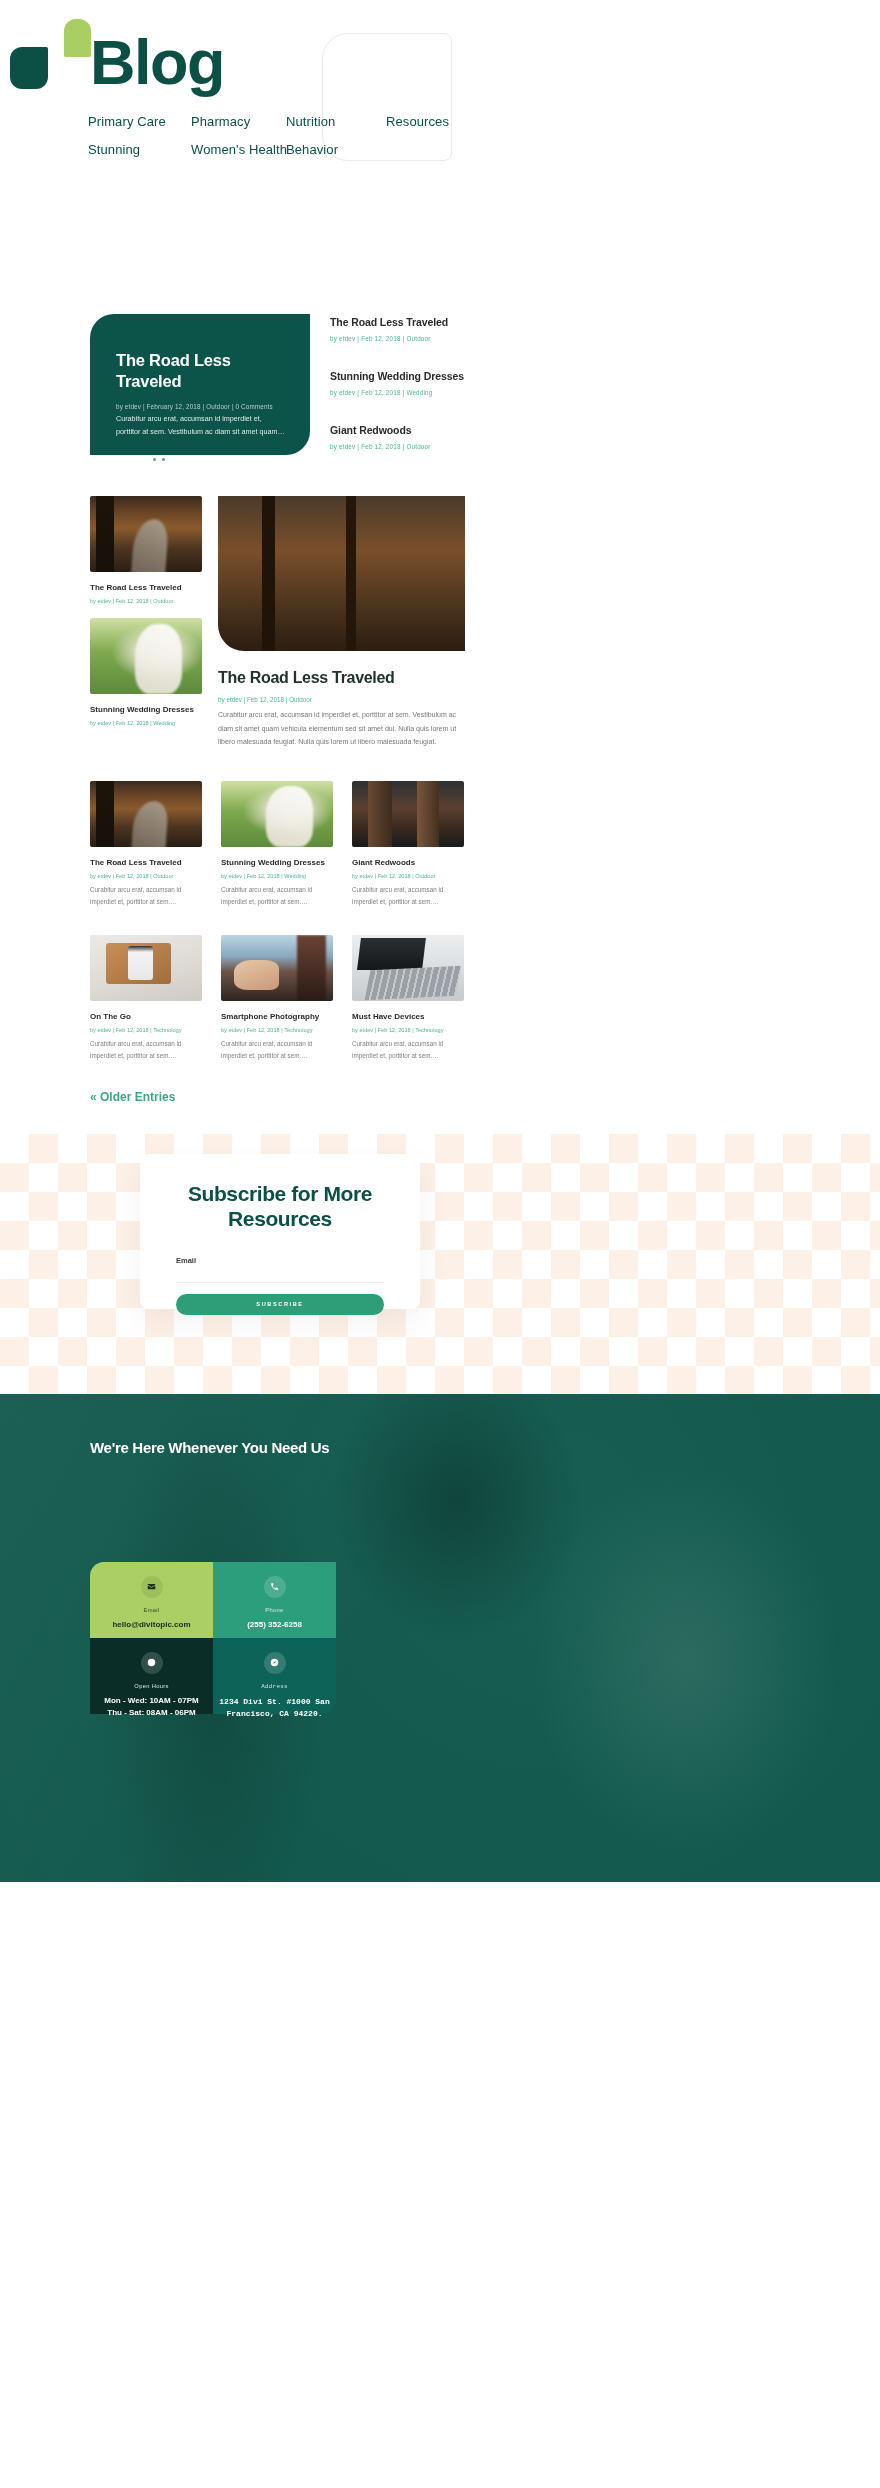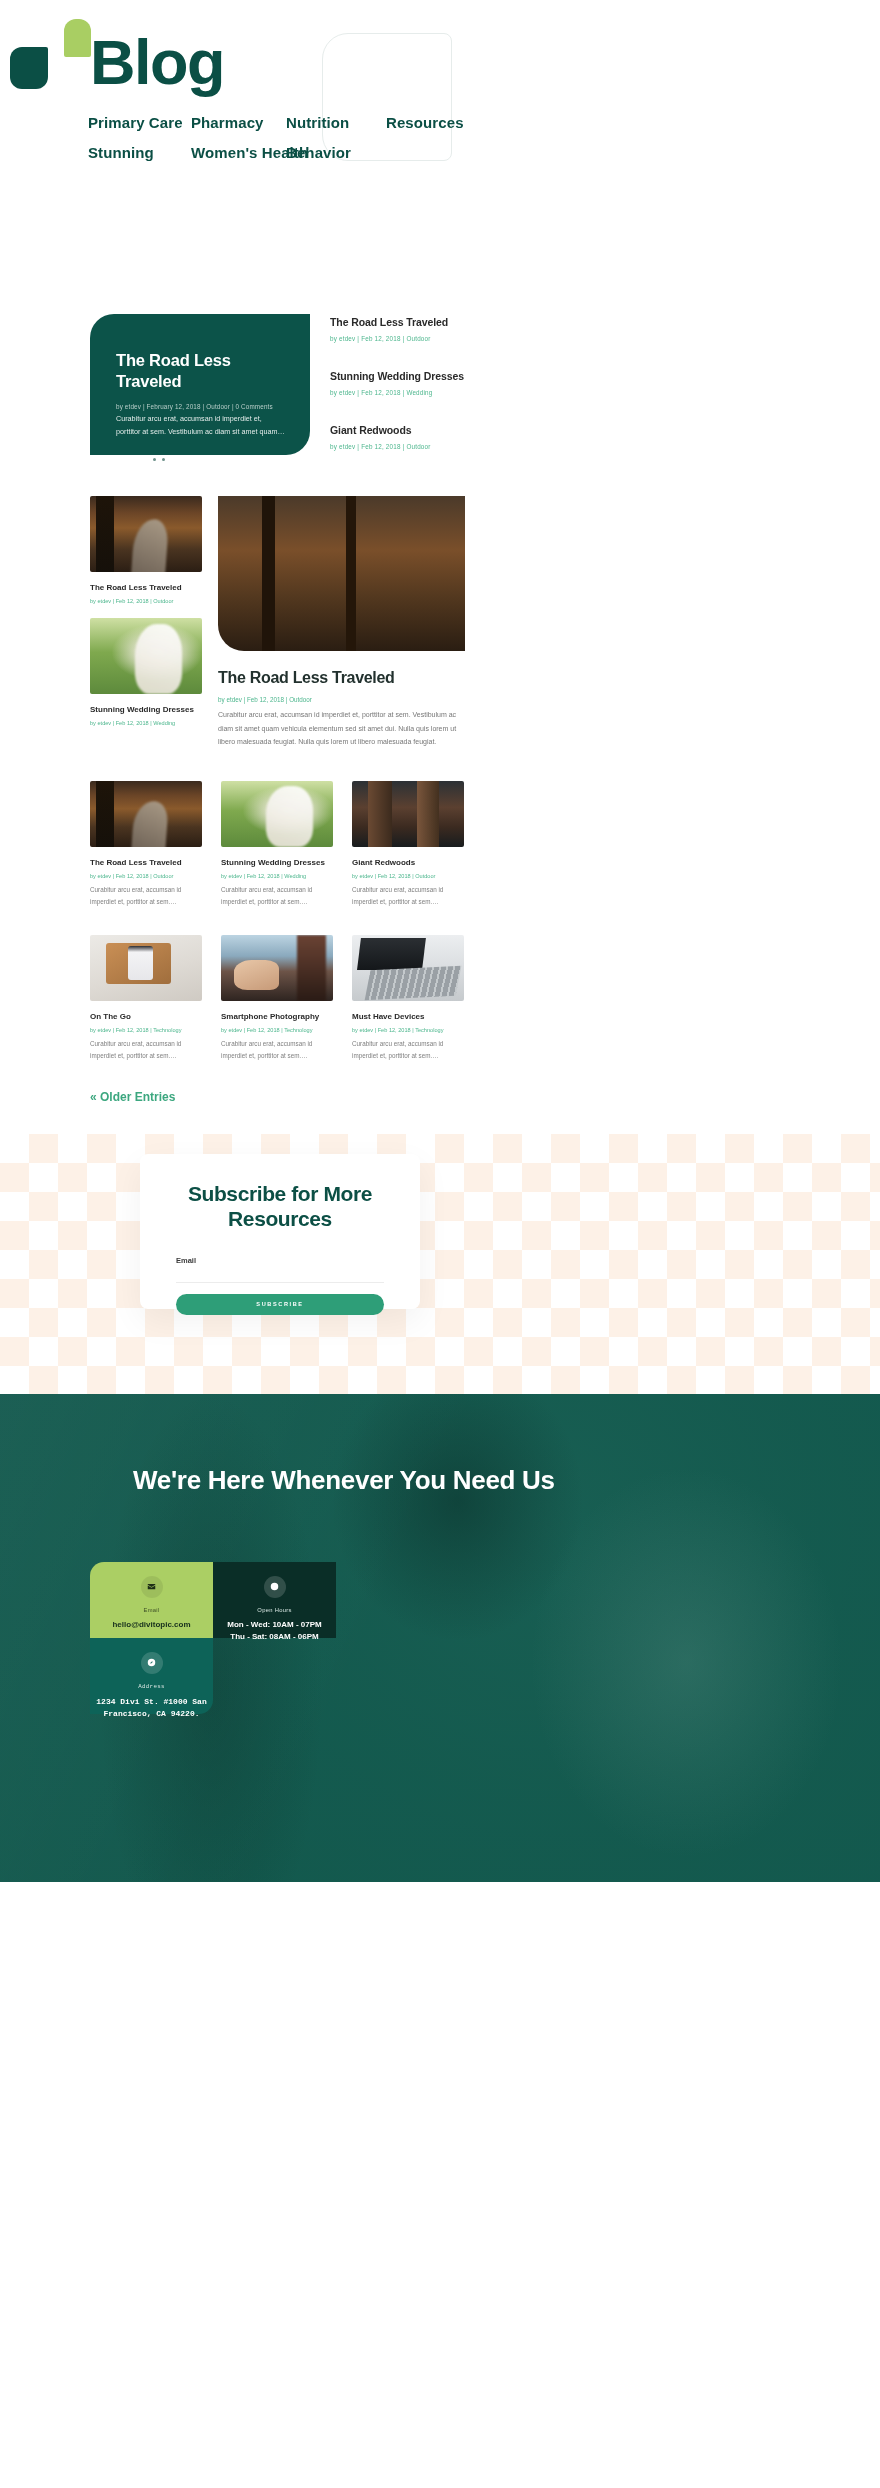--- a/index.html
+++ b/index.html
@@ -45,21 +45,21 @@
     width: 130px; height: 128px;
     border: 1px solid #e6eceb; background: #fff;
     border-radius: 26px 8px 8px 26px;
   }
   .nav {
     position: absolute; left: 88px; top: 114px;
     width: 680px;
   }
   .nav-row { display: flex; margin-bottom: 13px; }
   .nav-item {
-    font-size: 15px; font-weight: 700; color: #0b4f45;
+    font-size: 13px; font-weight: 400; color: #0b4f45;
     letter-spacing: .1px; cursor: pointer; white-space: nowrap;
   }
   .nc1 { width: 103px; }
   .nc2 { width: 95px; }
   .nc3 { width: 100px; }
   .nc4 { }
 
   
   .feature-wrap { position: relative; height: 160px; margin-top: 14px; }
   .feature-inner {
@@ -171,23 +171,23 @@
   }
   .footer-photo {
     position: absolute; inset: 0;
     background:
       radial-gradient(ellipse 180px 200px at 52% 22%, rgba(10,48,42,.55), transparent 70%),
       radial-gradient(ellipse 240px 300px at 78% 55%, rgba(120,165,155,.22), transparent 65%),
       radial-gradient(ellipse 160px 420px at 24% 60%, rgba(10,45,38,.35), transparent 70%),
       linear-gradient(115deg, rgba(255,255,255,.04) 0%, transparent 45%);
   }
   .f-h {
-    position: absolute; left: 90px; top: 69px;
-    font-size: 26px; font-weight: 700; color: #fff;
-    line-height: 1.32; letter-spacing: -.3px; margin-left: 43px;
+    position: absolute; left: 90px; top: 44px;
+    font-size: 15px; font-weight: 700; color: #fff;
+    line-height: 1.32; letter-spacing: -.3px;
   }
   .cards {
     position: absolute; left: 90px; top: 168px;
     width: 247px;
     display: grid; grid-template-columns: 123px 123px; grid-template-rows: 76px 76px;
   }
   .ccard { position: relative; padding-top: 14px; text-align: center; }
   .c-email { background: #abcf64; border-radius: 14px 0 0 0; }
   .c-phone { background: #2c9e7b; }
   .c-hours { background: #0a2e27; }
@@ -454,20 +454,29 @@
       <div class="cicon">
         <svg viewBox="0 0 24 24" fill="#1d2e16">
             <path d="M2 5h20v14H2z" opacity=".0"></path>
             <path d="M2 5h20v2l-10 6L2 7V5zm0 4.2l10 6 10-6V19H2V9.2z"></path>
           </svg>
       </div>
       <div class="clabel">Email</div>
       <div class="cvalue">hello@divitopic.com</div>
     </div>
 
+    <div class="ccard c-phone">
+      <div class="cicon">
+        <svg viewBox="0 0 24 24" fill="#ffffff">
+            <path d="M6.6 10.8a15.1 15.1 0 0 0 6.6 6.6l2.2-2.2a1 1 0 0 1 1-.25 11.4 11.4 0 0 0 3.6.58 1 1 0 0 1 1 1V20a1 1 0 0 1-1 1A17 17 0 0 1 3 4a1 1 0 0 1 1-1h3.5a1 1 0 0 1 1 1 11.4 11.4 0 0 0 .58 3.6 1 1 0 0 1-.25 1l-2.23 2.2z"></path>
+          </svg>
+      </div>
+      <div class="clabel">Phone</div>
+      <div class="cvalue">(255) 352-6258</div>
+    </div>
 
     <div class="ccard c-hours">
       <div class="cicon">
         <svg viewBox="0 0 24 24" fill="#ffffff">
             <path d="M12 2a10 10 0 1 0 0 20 10 10 0 0 0 0-20zm1 10.4V6h-2v7.4l5 3 1-1.7-4-2.3z"></path>
           </svg>
       </div>
       <div class="clabel">Open Hours</div>
       <div class="cvalue" style="white-space:pre-line">Mon - Wed: 10AM - 07PM
 Thu - Sat: 08AM - 06PM</div>

